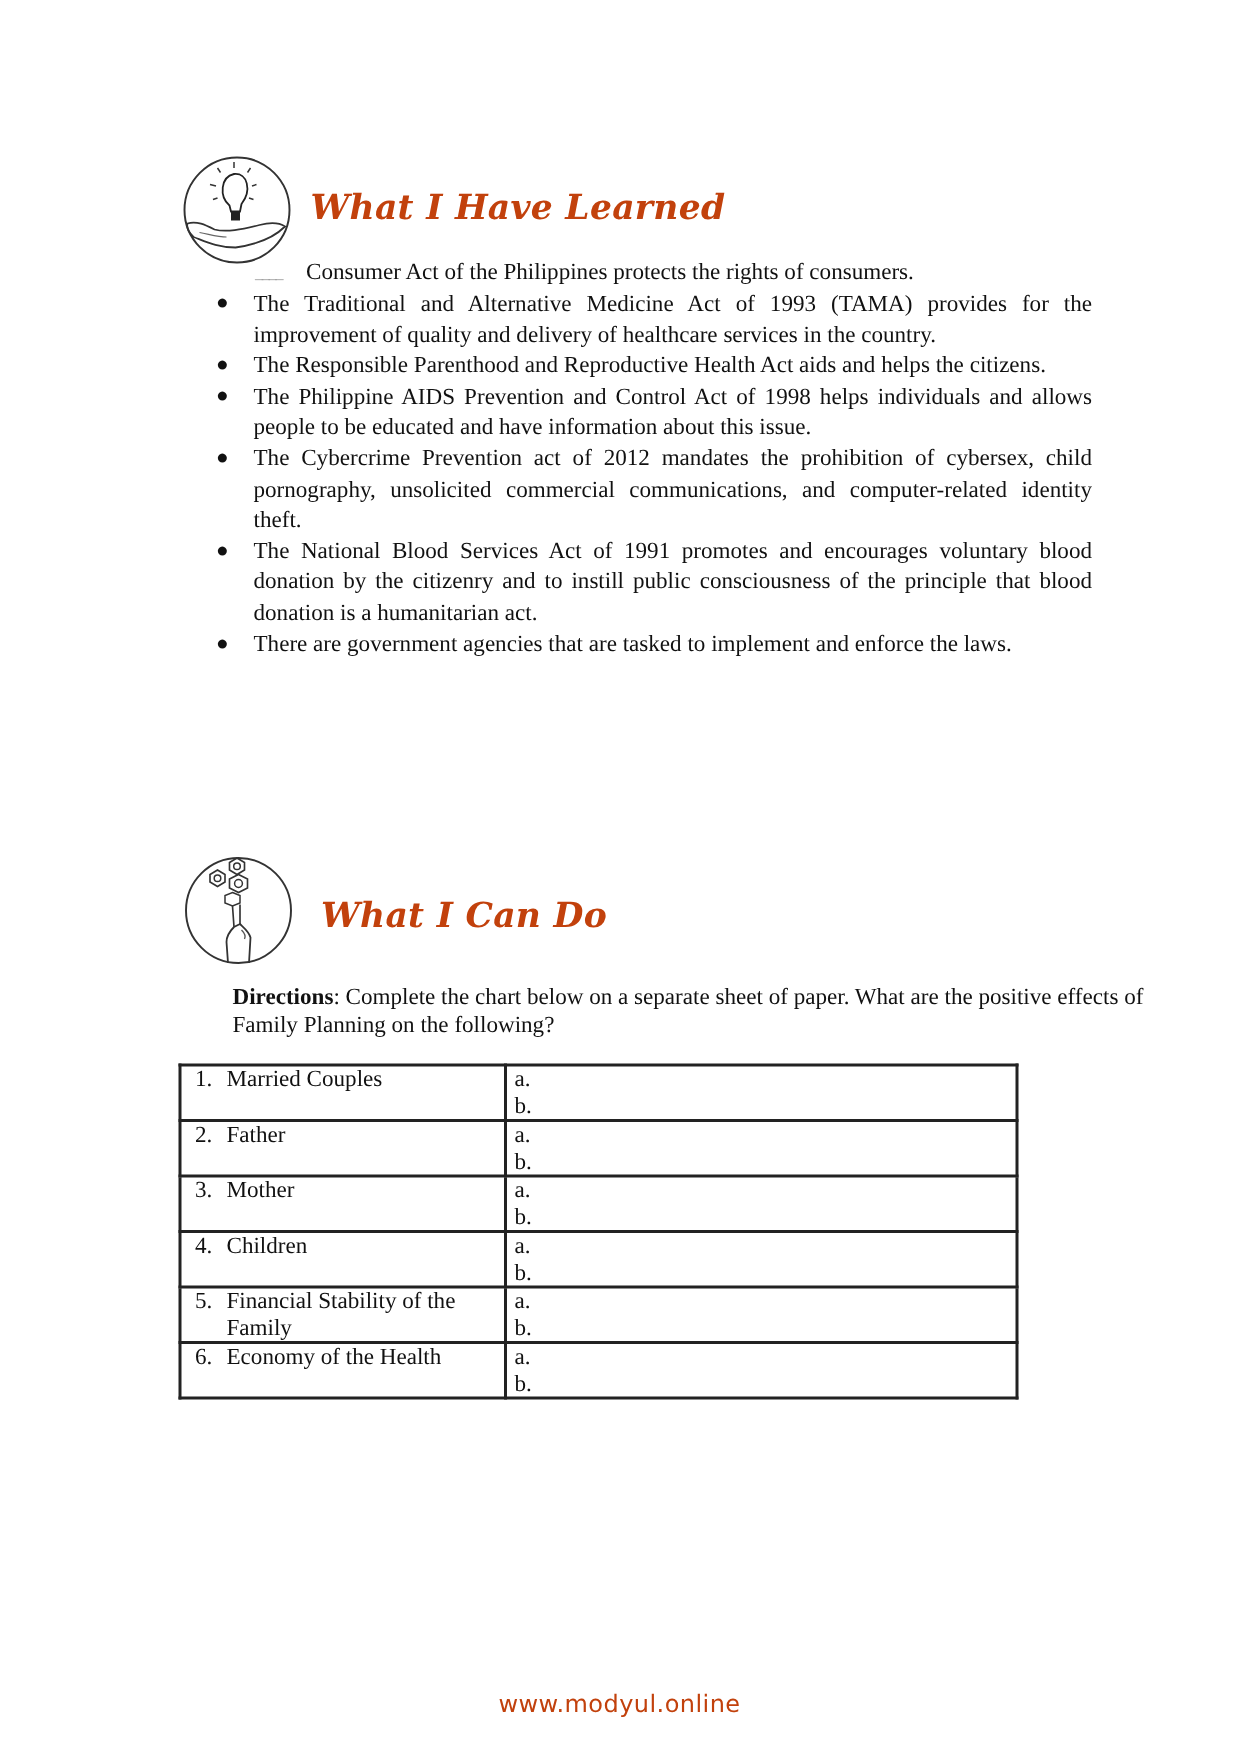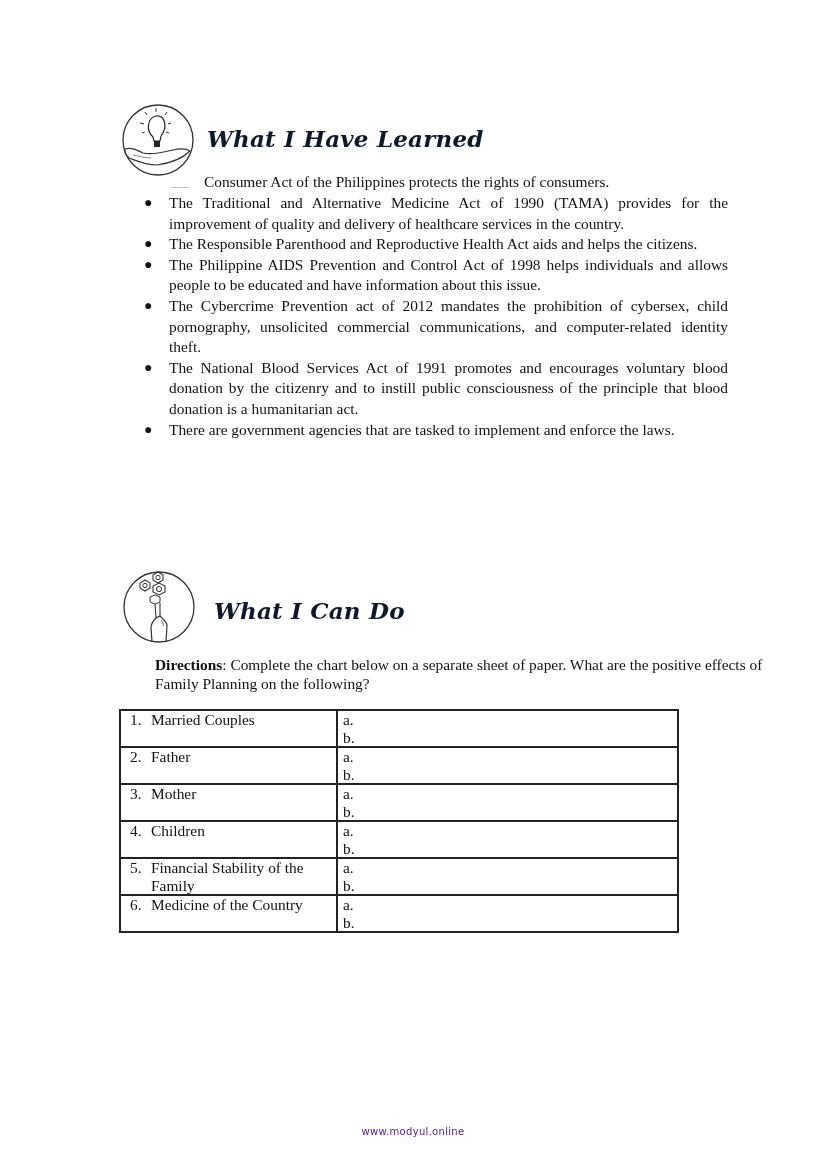--- a/index.html
+++ b/index.html
@@ -1,41 +1,41 @@
 <!DOCTYPE html>
 <html><head>
 <meta charset="utf-8">
 <style>
   html, body { margin: 0; padding: 0; background: #ffffff; }
   body { width: 826px; height: 1169px; position: relative; overflow: hidden;
          font-family: "DejaVu Serif", "Liberation Serif", serif; color: #111; }
   .section-icon { position: absolute; width: 74px; height: 74px; }
   .section-icon svg { width: 100%; height: 100%; display: block; }
   .section-title { position: absolute; font-family: "DejaVu Serif", serif;
-        font-weight: bold; font-style: italic; font-size: 23px; color: #0f172a; letter-spacing: 0.2px; }
+        font-weight: bold; font-style: italic; font-size: 23px; color: #c2410c; letter-spacing: 0.2px; }
   .bullets { position: absolute; left: 140px; top: 172px; width: 588px;
         font-family: "Liberation Serif", "DejaVu Serif", serif; font-size: 15.4px; line-height: 20.6px; }
   .bullet-item { position: relative; padding-left: 29px; text-align: justify; margin: 0; }
   .bullet-item .dot { position: absolute; left: 4px; top: 0; font-size: 14px; }
   .bullet-item .txt { display: block; }
   .first-line { position: absolute; left: 170px; top: 172px; font-family: "Liberation Serif", serif;
         font-size: 15.4px; line-height: 20px; }
   .first-line .dash { color: #999; letter-spacing: -1px; font-size: 11px; vertical-align: 1px; margin-right: 16px; }
   .directions { position: absolute; left: 119px; top: 655px; width: 610px;
         font-family: "Liberation Serif", serif; font-size: 15.4px; line-height: 19px; margin-left: 36px; }
   .directions b { font-weight: bold; }
   table.chart { position: absolute; left: 119px; top: 709px; width: 560px; border-collapse: collapse;
         font-family: "Liberation Serif", serif; font-size: 15.4px; }
   table.chart td { border: 2px solid #222; vertical-align: top; padding: 0; height: 34px; line-height: 17.5px; }
   table.chart td.left { width: 206px; padding-left: 9px; }
   table.chart td.right { padding-left: 5px; }
   .item-row { display: flex; }
   .item-num { width: 21px; flex: none; }
   .watermark { position: absolute; left: 0; width: 826px; top: 1126px; text-align: center;
-        font-family: "DejaVu Sans", sans-serif; font-size: 10px; color: #4c1d95; letter-spacing: 0.3px; }
+        font-family: "DejaVu Sans", sans-serif; font-size: 16px; color: #c2410c; letter-spacing: 0.3px; }
 </style>
 </head>
 <body>
 
 <div class="section-icon" style="left:121px; top:103px;">
   <svg viewBox="0 0 74 74">
     <circle cx="37" cy="37" r="35" fill="none" stroke="#333" stroke-width="1.3"></circle>
 
     <path d="M32 34 C25 28 26 15 35 13 C44 12 47 24 40 33 L39 38 L33 38 Z" fill="none" stroke="#222" stroke-width="1.2"></path>
     <rect x="33" y="38" width="6" height="6" fill="#222"></rect>
@@ -54,21 +54,21 @@
 </div>
 <div class="section-title" style="left:207px; top:125px;">What I Have Learned</div>
 
 <div class="first-line">
   <span class="dash">____</span><span>Consumer Act of the Philippines protects the rights of consumers.</span>
 </div>
 
 <div class="bullets" style="top:193px;">
   <div class="bullet-item">
       <span class="dot">●</span>
-      <span class="txt">The Traditional and Alternative Medicine Act of 1990 (TAMA) provides for the improvement of quality and delivery of healthcare services in the country.</span>
+      <span class="txt">The Traditional and Alternative Medicine Act of 1993 (TAMA) provides for the improvement of quality and delivery of healthcare services in the country.</span>
     </div>
   <div class="bullet-item">
       <span class="dot">●</span>
       <span class="txt">The Responsible Parenthood and Reproductive Health Act aids and helps the citizens.</span>
     </div>
   <div class="bullet-item">
       <span class="dot">●</span>
       <span class="txt">The Philippine AIDS Prevention and Control Act of 1998 helps individuals and allows people to be educated and have information about this issue.</span>
     </div>
   <div class="bullet-item">
@@ -167,21 +167,21 @@
         </td>
       <td class="right">
           <div>a.</div>
           <div>b.</div>
         </td>
     </tr>
     <tr>
       <td class="left">
           <div class="item-row">
             <span class="item-num">6.</span>
-            <span>Medicine of the Country</span>
+            <span>Economy of the Health</span>
           </div>
         </td>
       <td class="right">
           <div>a.</div>
           <div>b.</div>
         </td>
     </tr>
   </tbody>
 </table>
 

